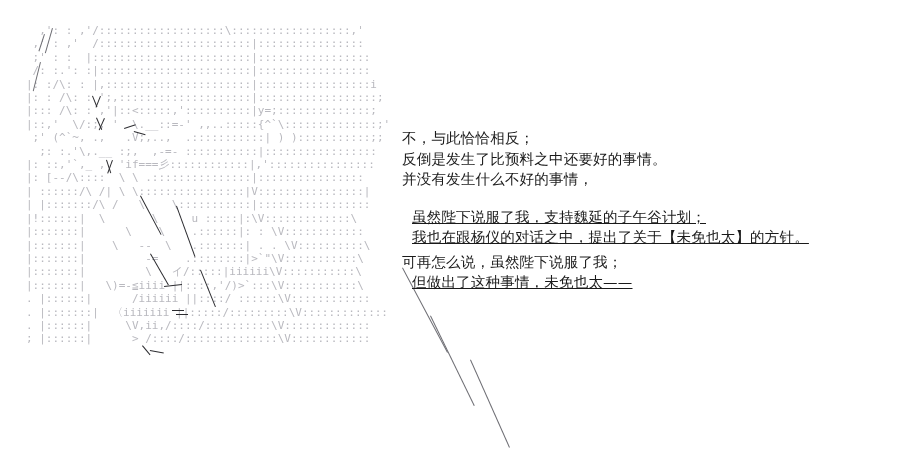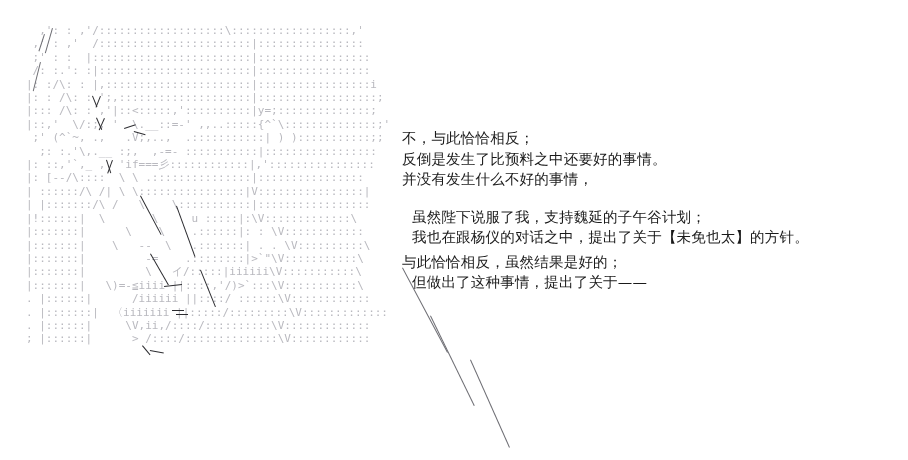--- a/index.html
+++ b/index.html
@@ -52,21 +52,21 @@
     margin: 0 0 0 0;
   }
   .line {
     font-family: "DejaVu Sans", "Liberation Sans", sans-serif;
     font-size: 14.5px;
     line-height: 20.5px;
     color: #1a1a1a;
     white-space: nowrap;
     letter-spacing: 0.2px;
   }
-  .line.indent { padding-left: 10px; }
+  .line.indent { padding-left: 10px; text-decoration: underline; }
   .gap { height: 17px; }
 </style>
 </head>
 <body>
 
 <div id="stage">
 
   <div id="aa-art">  ,': : ,'/:::::::::::::::::::\::::::::::::::::::,'
  ,' : ,'  /:::::::::::::::::::::::|::::::::::::::::
  ;' : :  |::::::::::::::::::::::::|:::::::::::::::::
@@ -137,19 +137,19 @@
     <div class="gap"></div>
 
     <div class="para">
       <div class="line indent">虽然陛下说服了我，支持魏延的子午谷计划；</div>
       <div class="line indent">我也在跟杨仪的对话之中，提出了关于【未免也太】的方针。</div>
     </div>
 
     <div class="gap" style="height:4px"></div>
 
     <div class="para">
-      <div class="line">与此恰恰相反，虽然结果是好的；</div>
-      <div class="line indent">但做出了这种事情，提出了关于——</div>
+      <div class="line">可再怎么说，虽然陛下说服了我；</div>
+      <div class="line indent">但做出了这种事情，未免也太——</div>
     </div>
 
   </div>
 
 </div>
 
 </body></html>

